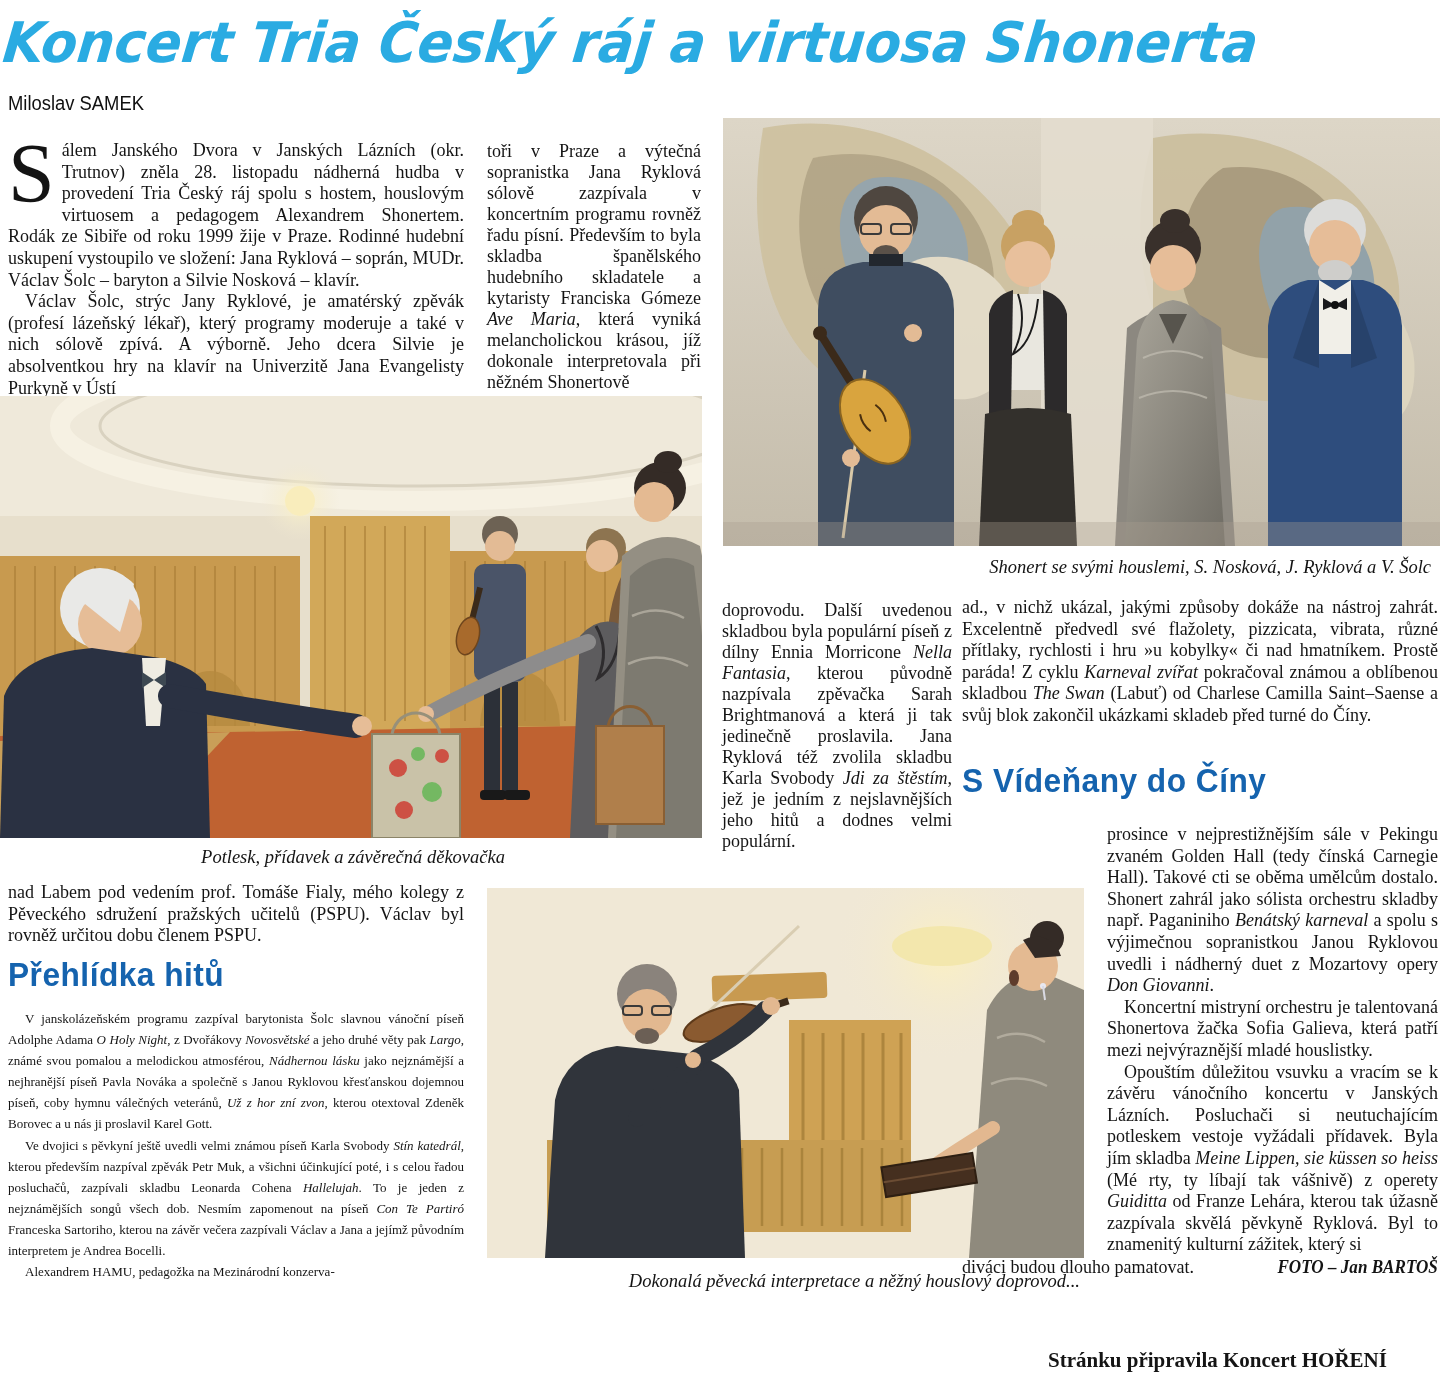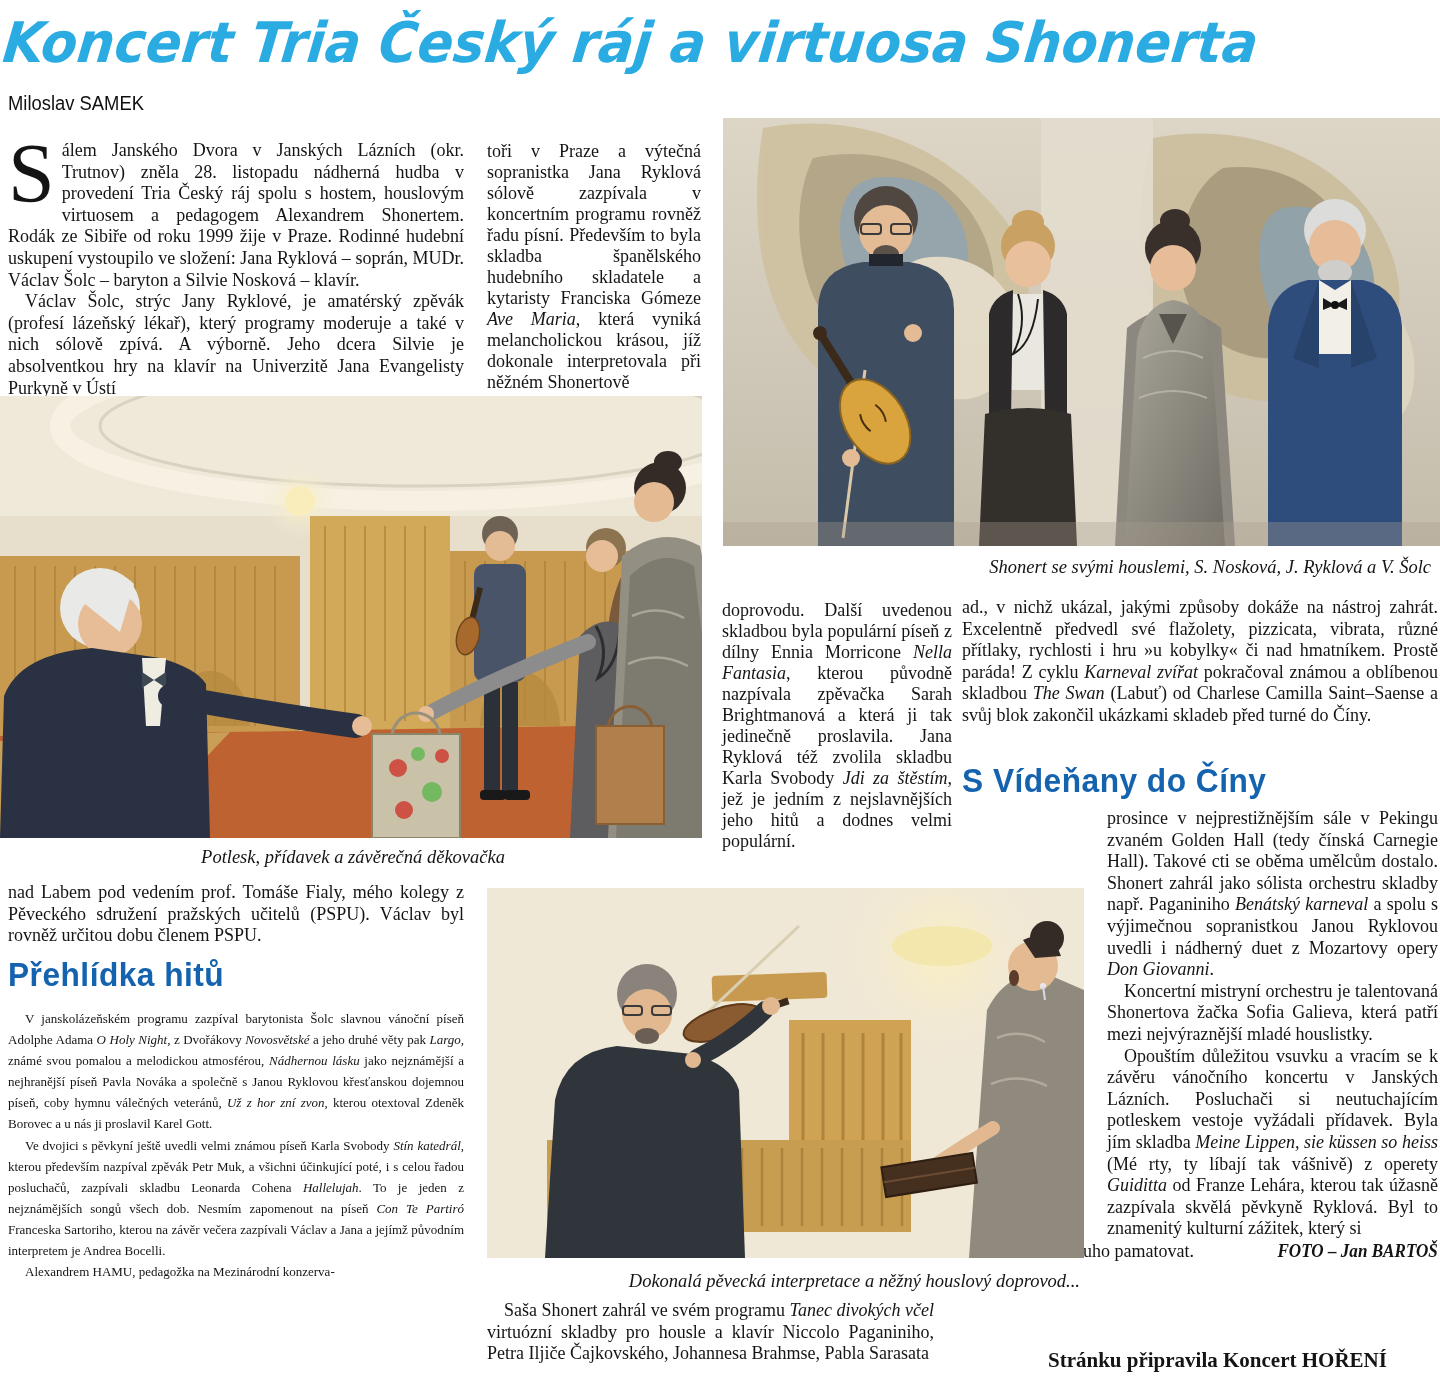--- a/index.html
+++ b/index.html
@@ -13,21 +13,21 @@
           transform:scaleX(.92);transform-origin:left top;}
   .body-txt{font-size:18px;line-height:21.6px;text-align:justify;}
   .body-txt p{margin:0;}
   .body-txt em{font-style:italic;}
   .indent{text-indent:17px;}
   .narrowcol{font-size:18px;line-height:21px;}
   .caption{font-style:italic;font-size:18.5px;line-height:22px;text-align:right;}
   .sec-head{font-family:"Liberation Sans",sans-serif;font-weight:bold;font-size:33px;
             color:var(--c-heading,#1563ae);letter-spacing:.5px;transform:scaleX(.96);transform-origin:left top;}
   .dropcap{float:left;font-size:84px;line-height:64px;padding:2px 7px 0 0;font-weight:normal;}
-  .china-narrow{margin-left:145px;}
+  .china-narrow{margin-left:145px;margin-top:16px;}
   .credit-row{display:flex;justify-content:space-between;align-items:flex-start;margin-top:1px;}
   .credit{font-weight:bold;font-style:italic;font-size:18px;transform:scaleX(.95);transform-origin:right top;}
   .footer-line{font-weight:bold;font-size:21px;}
   figure{margin:0;}
   figure svg{display:block;}
 </style>
 </head>
 <body>
 
 <div class="page">
@@ -303,19 +303,16 @@
         <path d="M506,240 Q470,262 438,284" stroke="#e2b890" stroke-width="14" fill="none" stroke-linecap="round"></path>
         <g transform="translate(442,286) rotate(-9)">
           <rect x="-46" y="-14" width="92" height="30" fill="#452f1f" stroke="#2e1f12" stroke-width="2"></rect>
           <line x1="-46" y1="1" x2="46" y2="1" stroke="#6b4c33" stroke-width="2"></line>
         </g>
       </g>
     </svg>
   </figure>
   <div class="abs caption" style="left:490px;top:1270px;width:590px;">Dokonalá pěvecká interpretace a něžný houslový doprovod...</div>
 
-  <div class="abs body-txt" style="left:487px;top:1300px;width:447px;">
-    <p class="indent">Saša Shonert zahrál ve svém programu <em>Tanec divokých včel</em> virtuózní skladby pro housle a klavír Niccolo Paganiniho, Petra Iljiče Čajkovského, Johannesa Brahmse, Pabla Sarasata</p>
-  </div>
 
   <div class="abs footer-line" style="left:1048px;top:1348px;">Stránku připravila Koncert HOŘENÍ</div>
 
 </div>
 
 </body></html>

